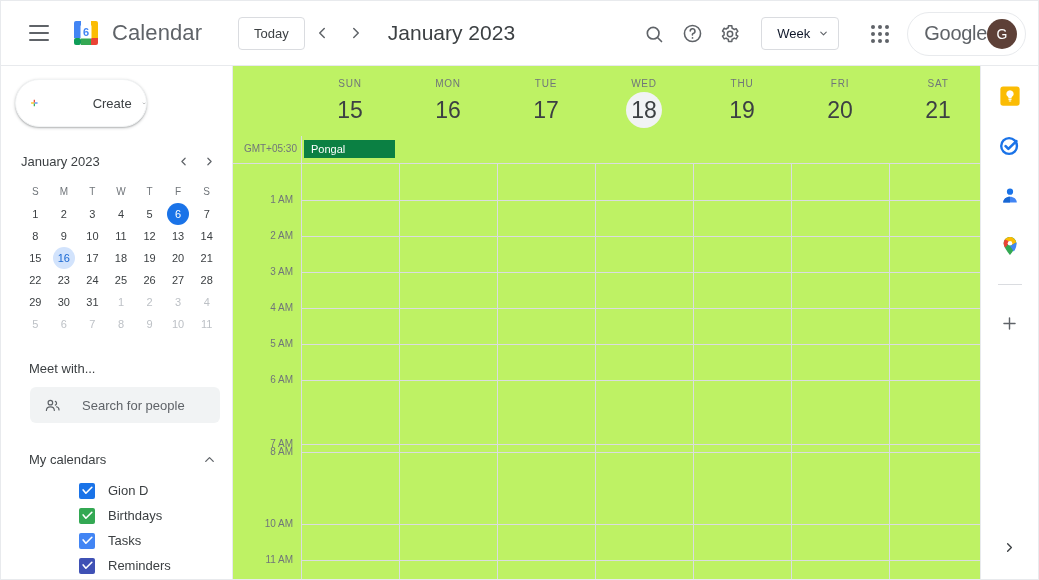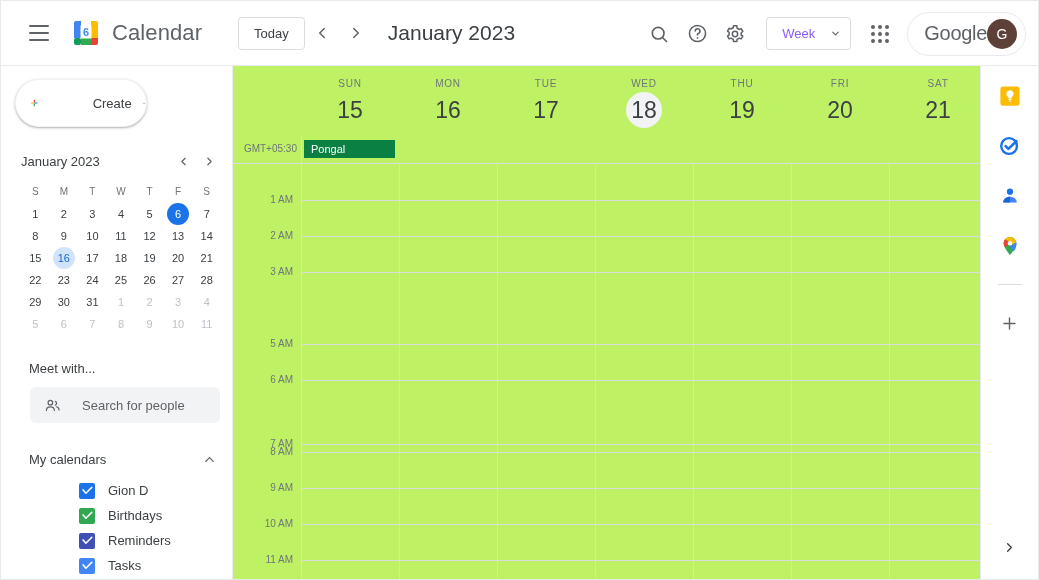--- a/index.html
+++ b/index.html
@@ -63,25 +63,25 @@
   .header-right {
     position: absolute; right: 14px; top: 0; height: 65px;
     display: flex; align-items: center; gap: 0px;
   }
   .icon-btn {
     width: 38px; height: 38px; border-radius: 50%;
     display: flex; align-items: center; justify-content: center;
     cursor: pointer; color: #5f6368;
   }
   .week-select {
-    margin-left: 12px; margin-right: 10px;
+    margin-left: 12px; margin-right: 22px;
     height: 33px; padding: 0 9px 0 15px;
     border: 1px solid #dadce0; border-radius: 4px;
-    display: flex; align-items: center; gap: 15px;
-    font-size: 13px; color: #8b5cf6; cursor: pointer; background:#fff;
+    display: flex; align-items: center; gap: 8px;
+    font-size: 13px; color: #0f172a; cursor: pointer; background:#fff;
   }
   .apps-grid {
     width: 38px; height: 38px; display:flex; align-items:center; justify-content:center;
     cursor:pointer; border-radius:50%;
   }
   .apps-grid .dots { display: grid; grid-template-columns: repeat(3, 4px); gap: 3px; }
   .apps-grid .dots i { width: 4px; height: 4px; background: #5f6368; border-radius: 50%; display:block; }
   .account-chip {
     margin-left: 8px; height: 44px;
     border: 1px solid #e8eaed; border-radius: 24px;
@@ -550,35 +550,35 @@
         </div>
         <div class="cal-item">
           <span class="cbox" style="background: rgb(51, 168, 83);">
             <svg width="13" height="13" viewBox="0 0 24 24" fill="none" stroke="#fff" stroke-width="3" stroke-linecap="round" stroke-linejoin="round">
               <polyline points="20 6 9 17 4 11"></polyline>
             </svg>
           </span>
           <span class="cal-name">Birthdays</span>
         </div>
         <div class="cal-item">
+          <span class="cbox" style="background: rgb(66, 133, 244);">
+            <svg width="13" height="13" viewBox="0 0 24 24" fill="none" stroke="#fff" stroke-width="3" stroke-linecap="round" stroke-linejoin="round">
+              <polyline points="20 6 9 17 4 11"></polyline>
+            </svg>
+          </span>
+          <span class="cal-name">Tasks</span>
+        </div>
+        <div class="cal-item">
           <span class="cbox" style="background: rgb(63, 81, 181);">
             <svg width="13" height="13" viewBox="0 0 24 24" fill="none" stroke="#fff" stroke-width="3" stroke-linecap="round" stroke-linejoin="round">
               <polyline points="20 6 9 17 4 11"></polyline>
             </svg>
           </span>
           <span class="cal-name">Reminders</span>
         </div>
-        <div class="cal-item">
-          <span class="cbox" style="background: rgb(66, 133, 244);">
-            <svg width="13" height="13" viewBox="0 0 24 24" fill="none" stroke="#fff" stroke-width="3" stroke-linecap="round" stroke-linejoin="round">
-              <polyline points="20 6 9 17 4 11"></polyline>
-            </svg>
-          </span>
-          <span class="cal-name">Tasks</span>
-        </div>
       </div>
 
   </div>
 
   <div class="gridwrap">
     <div class="daysheader" id="days-header">
         <div class="dayhead" style="left: 68px;">
           <div class="dow">SUN</div>
           <div class="dnum">15</div>
         </div>
@@ -618,38 +618,38 @@
           <div class="hourline"></div>
         </div>
         <div class="hourrow" style="top: 72px;">
           <div class="hourlabel">2 AM</div>
           <div class="hourline"></div>
         </div>
         <div class="hourrow" style="top: 108px;">
           <div class="hourlabel">3 AM</div>
           <div class="hourline"></div>
         </div>
+        <div class="hourrow" style="top: 144px;">
+          <div class="hourlabel">4 AM</div>
+          <div class="hourline"></div>
+        </div>
         <div class="hourrow" style="top: 180px;">
           <div class="hourlabel">5 AM</div>
           <div class="hourline"></div>
         </div>
         <div class="hourrow" style="top: 216px;">
           <div class="hourlabel">6 AM</div>
           <div class="hourline"></div>
         </div>
         <div class="hourrow" style="top: 252px; margin-top: 28px;">
           <div class="hourlabel">7 AM</div>
           <div class="hourline"></div>
         </div>
         <div class="hourrow" style="top: 288px;">
           <div class="hourlabel">8 AM</div>
-          <div class="hourline"></div>
-        </div>
-        <div class="hourrow" style="top: 324px;">
-          <div class="hourlabel">9 AM</div>
           <div class="hourline"></div>
         </div>
         <div class="hourrow" style="top: 360px;">
           <div class="hourlabel">10 AM</div>
           <div class="hourline"></div>
         </div>
         <div class="hourrow" style="top: 396px;">
           <div class="hourlabel">11 AM</div>
           <div class="hourline"></div>
         </div>

